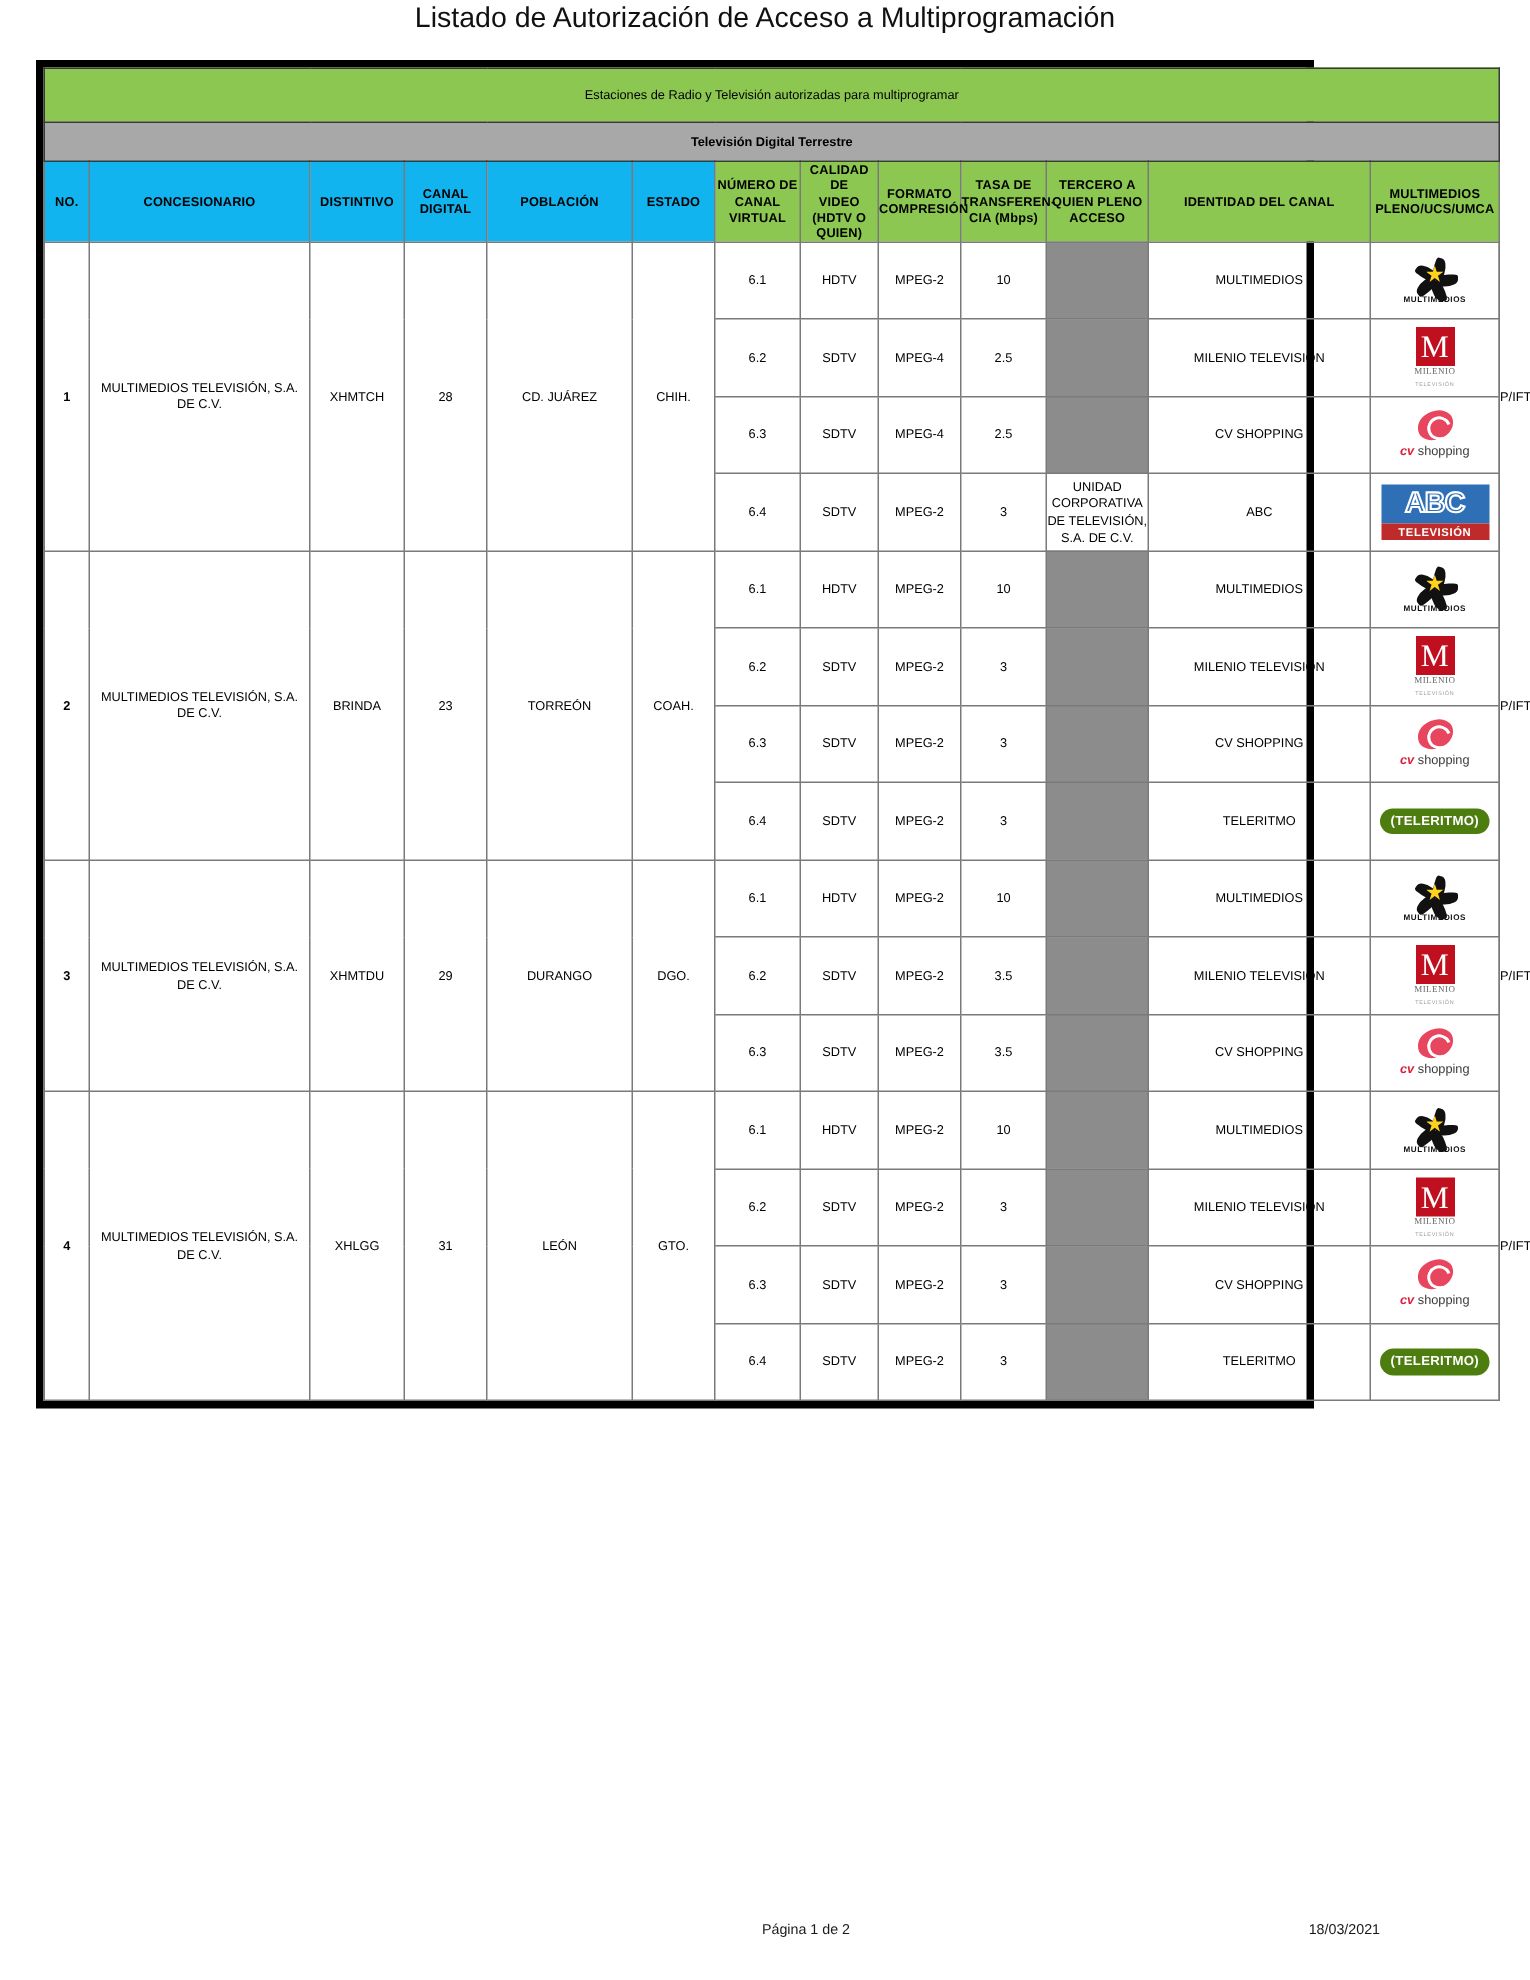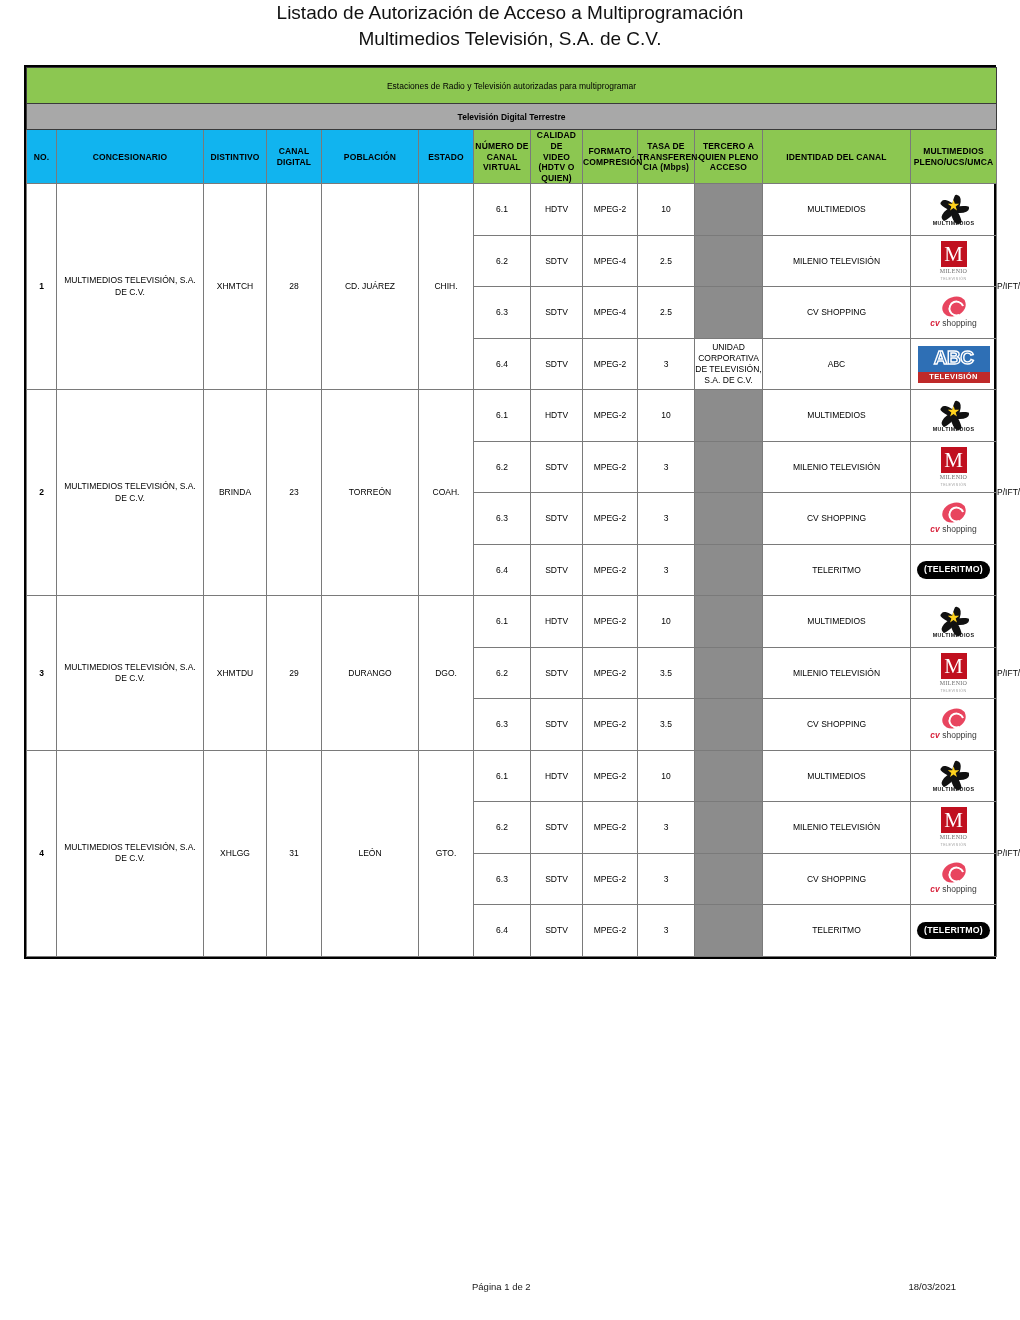--- a/index.html
+++ b/index.html
@@ -21,22 +21,22 @@
   .title-block {
     text-align: center;
     line-height: 1.35;
   }
   .title-line1 { font-size: 19px; color: #111; }
   .title-line2 { font-size: 19px; color: #111; }
 
   
   .table-wrap {
     margin: 14px 24px 0 24px;
-    width: 972px;
-    border: 2px solid #000000;
+    width: 852px;
+    border: 5px solid #000000;
   }
   table.main {
     border-collapse: collapse;
     width: 100%;
     table-layout: fixed;
   }
   table.main td, table.main th {
     border: 1px solid #7a7a7a;
     padding: 0;
     vertical-align: middle;
@@ -153,42 +153,41 @@
     font-family: "Liberation Sans", sans-serif;
   }
   .lg-abc .bot {
     background: #bf2a2a; height: 11px;
     display: flex; align-items: center; justify-content: center;
   }
   .lg-abc .bot span { font-size: 7.5px; font-weight: bold; color: #ffffff; letter-spacing: 0.4px; }
 
   
   .lg-tr {
-    background: #000000; border-radius: 11px;
+    background: #4d7c0f; border-radius: 11px;
     padding: 3px 7px; display: flex; align-items: center; justify-content: center;
   }
   .lg-tr span { font-size: 8.8px; font-weight: bold; color: #ffffff; letter-spacing: 0.2px; white-space: nowrap; }
 
   
   .footer {
     position: absolute; left: 0; right: 0; bottom: 28px;
-    padding: 0 64px;
+    padding: 0 100px;
     display: flex; justify-content: space-between;
     font-size: 9.5px; color: #1a1a1a;
   }
   .footer .pg { margin-left: 408px; }
 </style>
 </head>
 <body>
 
 <div class="page">
 
   <div class="title-block">
     <div class="title-line1">Listado de Autorización de Acceso a Multiprogramación</div>
-    <div class="title-line2">Multimedios Televisión, S.A. de C.V.</div>
   </div>
 
   <div class="table-wrap">
     <table class="main">
       <colgroup>
         <col style="width:30px">
           <col style="width:147px">
           <col style="width:63px">
           <col style="width:55px">
         <col style="width:97px">

